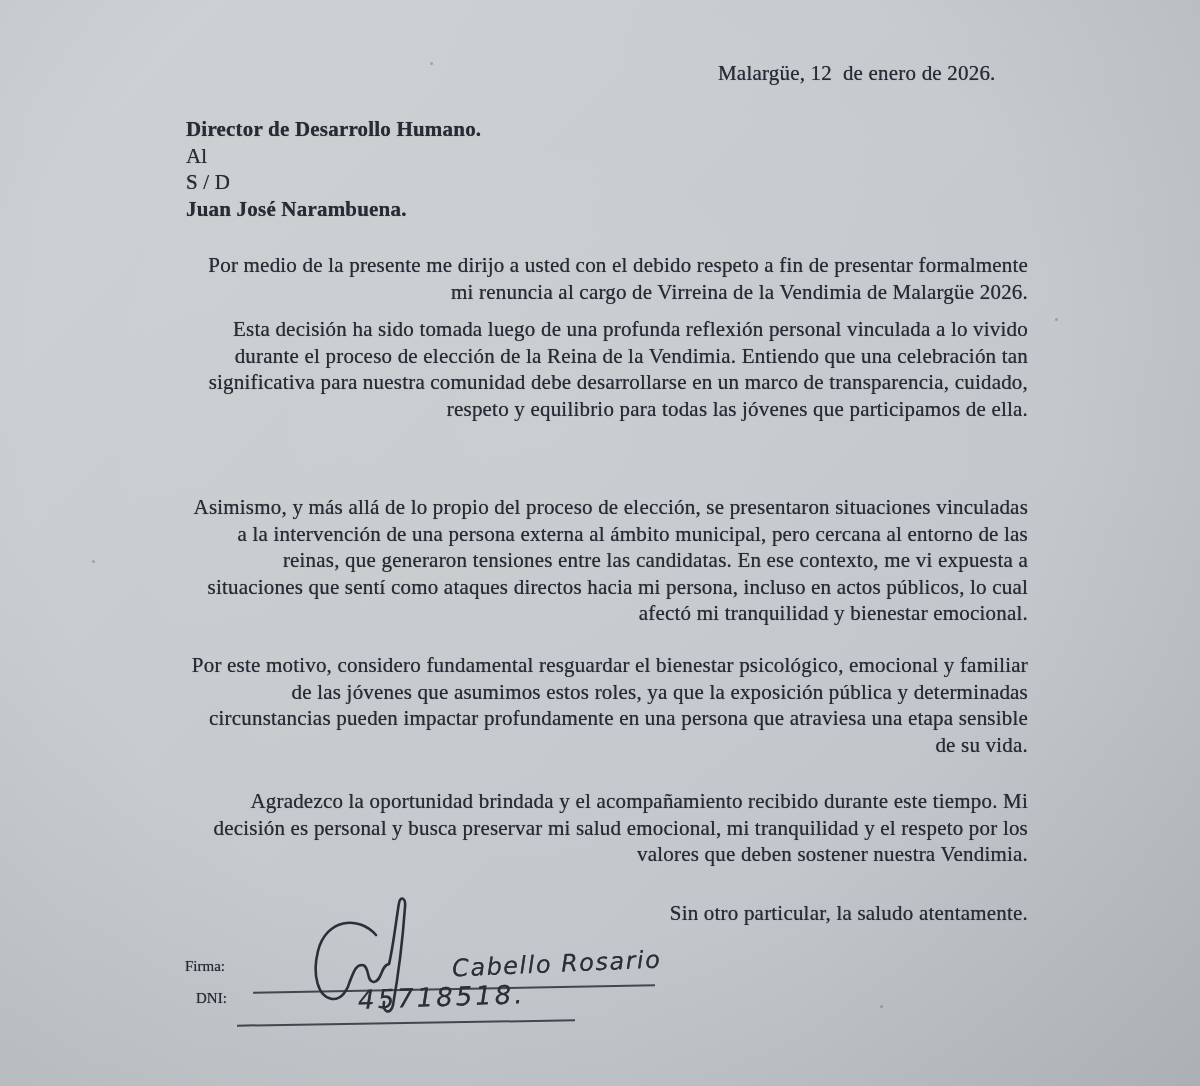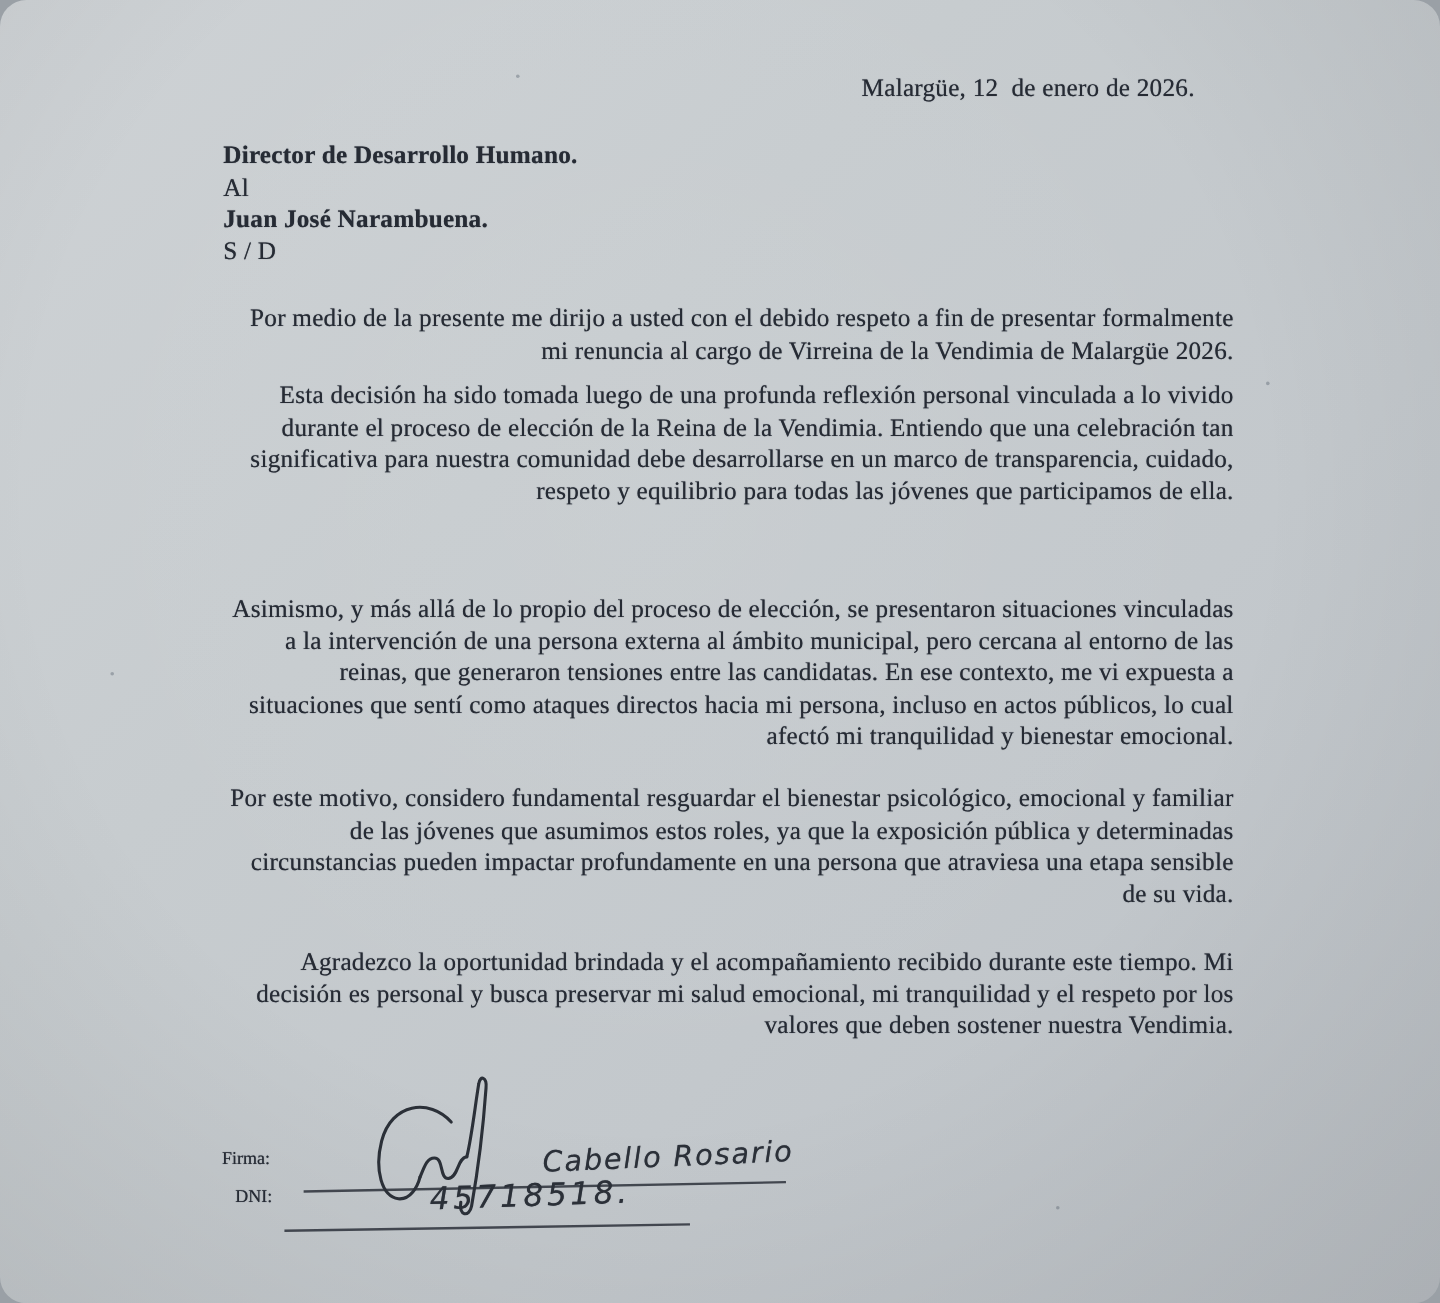--- a/index.html
+++ b/index.html
@@ -8,21 +8,20 @@
     background: #9aa0a6;
   }
   .photo {
     position: relative;
     width: 1200px;
     height: 1086px;
     overflow: hidden;
     background: linear-gradient(135deg, #ced2d5 0%, #c7cccf 35%, #c3c8cc 65%, #bcc1c6 100%);
     font-family: "Liberation Serif", "DejaVu Serif", serif;
     color: #262b34;
-    border-radius: 22px;
   }
   .vignette {
     position: absolute;
     inset: 0;
     pointer-events: none;
     background: radial-gradient(ellipse at 45% 38%, rgba(255,255,255,0.06) 0%, rgba(0,0,0,0.0) 55%, rgba(0,0,0,0.09) 100%);
   }
   .speck {
     position: absolute;
     width: 3px;
@@ -113,30 +112,31 @@
   <div class="speck" style="left:430px; top:62px;"></div>
   <div class="speck" style="left:1055px; top:318px;"></div>
   <div class="speck" style="left:92px; top:560px;"></div>
   <div class="speck" style="left:880px; top:1005px;"></div>
 
   <div class="txt date">Malargüe, 12  de enero de 2026.</div>
 
   <div class="txt addr">
     <span class="line bold">Director de Desarrollo Humano.</span>
     <span class="line">Al</span>
+    <span class="line">S / D</span>
     <span class="line bold">Juan José Narambuena.</span>
-    <span class="line">S / D</span>
   </div>
 
   <div class="txt body-par p1">Por medio de la presente me dirijo a usted con el debido respeto a fin de presentar formalmente mi renuncia al cargo de Virreina de la Vendimia de Malargüe 2026.</div>
   <div class="txt body-par p2">Esta decisión ha sido tomada luego de una profunda reflexión personal vinculada a lo vivido durante el proceso de elección de la Reina de la Vendimia. Entiendo que una celebración tan significativa para nuestra comunidad debe desarrollarse en un marco de transparencia, cuidado, respeto y equilibrio para todas las jóvenes que participamos de ella.</div>
   <div class="txt body-par p3">Asimismo, y más allá de lo propio del proceso de elección, se presentaron situaciones vinculadas a la intervención de una persona externa al ámbito municipal, pero cercana al entorno de las reinas, que generaron tensiones entre las candidatas. En ese contexto, me vi expuesta a situaciones que sentí como ataques directos hacia mi persona, incluso en actos públicos, lo cual afectó mi tranquilidad y bienestar emocional.</div>
   <div class="txt body-par p4">Por este motivo, considero fundamental resguardar el bienestar psicológico, emocional y familiar de las jóvenes que asumimos estos roles, ya que la exposición pública y determinadas circunstancias pueden impactar profundamente en una persona que atraviesa una etapa sensible de su vida.</div>
   <div class="txt body-par p5">Agradezco la oportunidad brindada y el acompañamiento recibido durante este tiempo. Mi decisión es personal y busca preservar mi salud emocional, mi tranquilidad y el respeto por los valores que deben sostener nuestra Vendimia.</div>
 
+  <div class="txt body-par closing">Sin otro particular, la saludo atentamente.</div>
 
   <div class="sig-label firma-label">Firma:</div>
   <div class="rule firma-rule"></div>
 
   <svg class="sig-svg" viewBox="0 0 160 130" fill="none" stroke="#2b3038" stroke-width="2.6" stroke-linecap="round" stroke-linejoin="round">
     <path d="M 88,42 C 70,22 38,26 30,58 C 24,82 30,104 44,106 C 54,107 60,96 62,88"></path>
     <path d="M 62,88 C 66,78 68,72 74,72 C 82,72 78,90 86,89 C 94,88 93,72 101,71"></path>
     <path d="M 101,71 C 105,55 108,28 111,10 C 112,3 118,4 117,14 C 115,42 110,84 105,112 C 103,122 94,120 96,109"></path>
   </svg>
 

